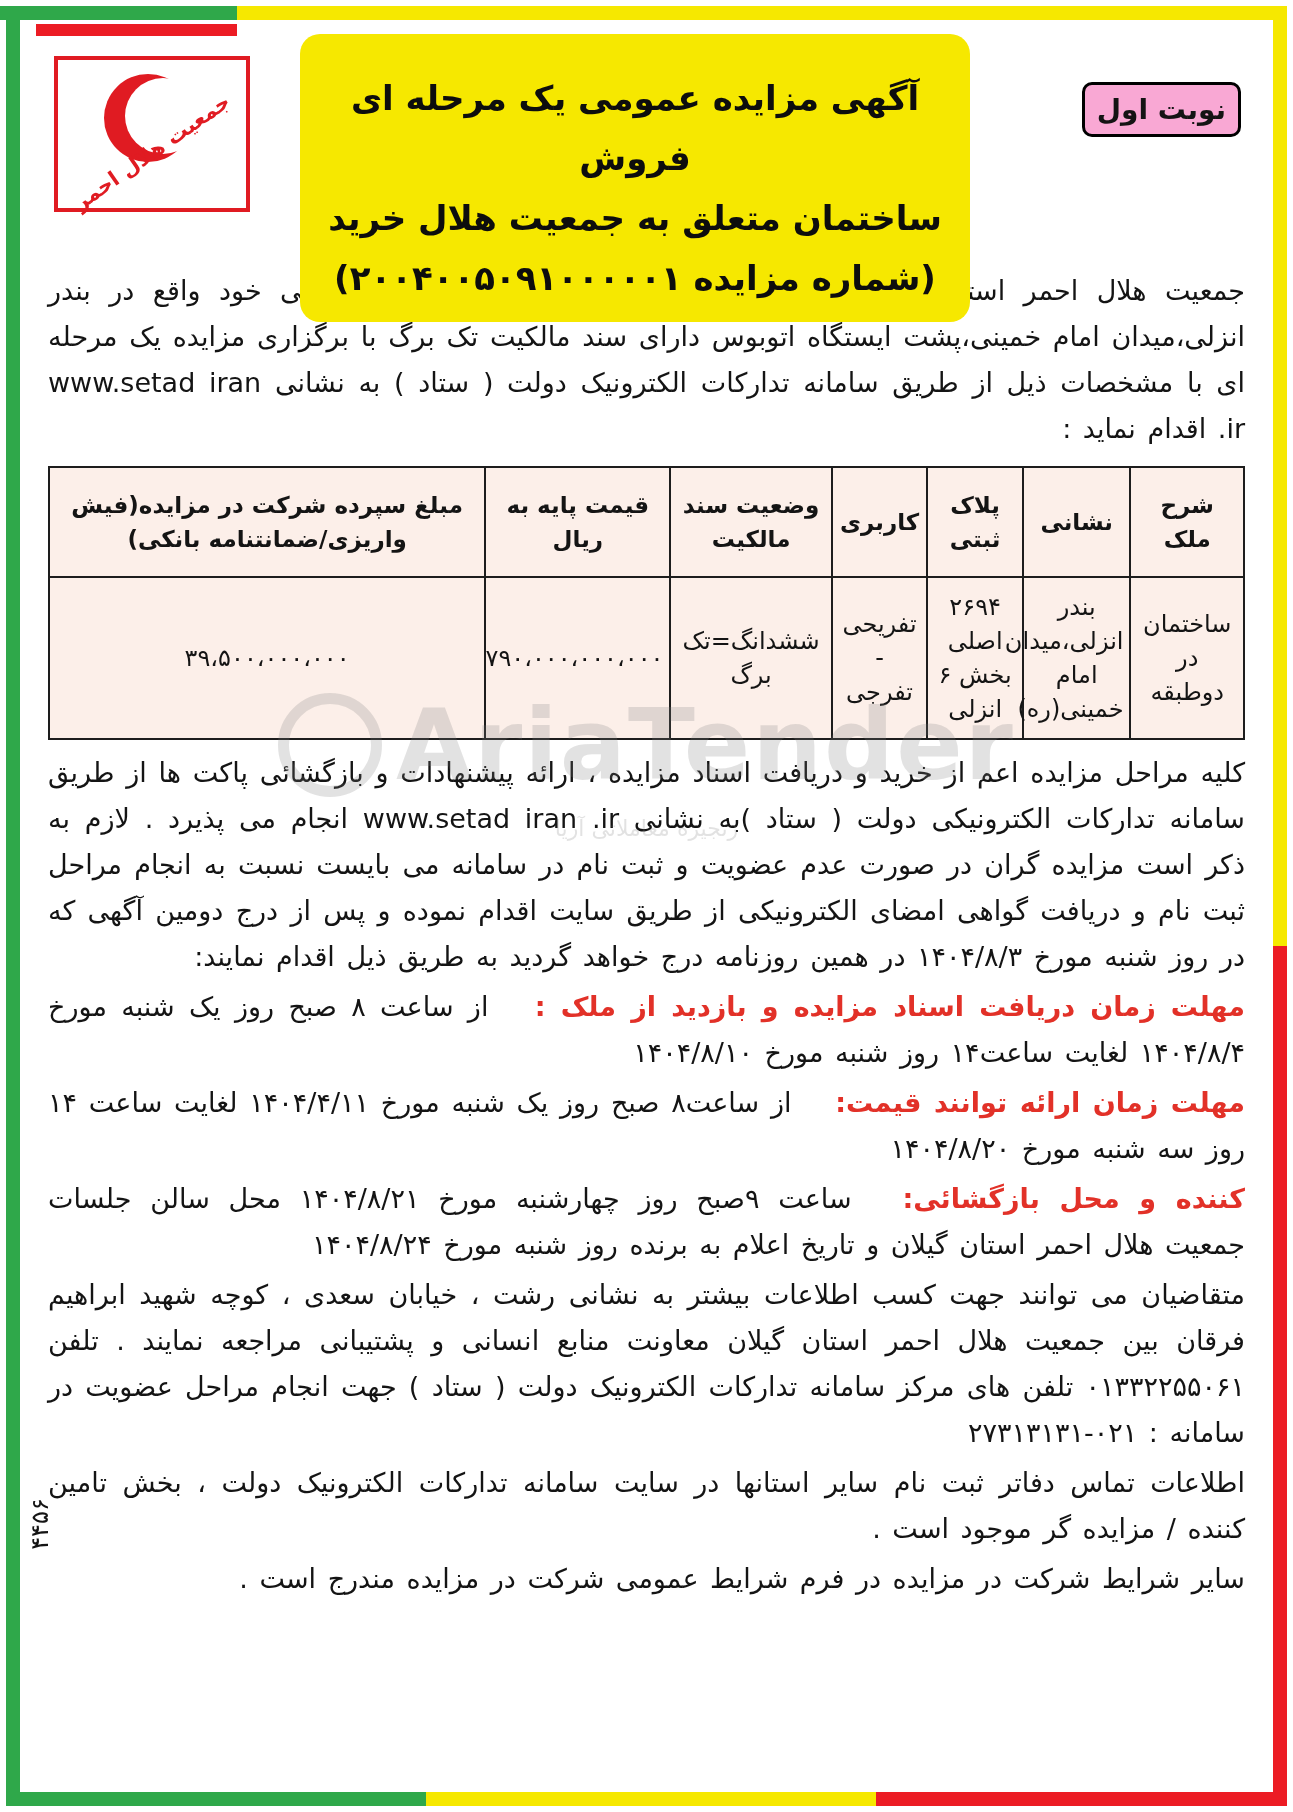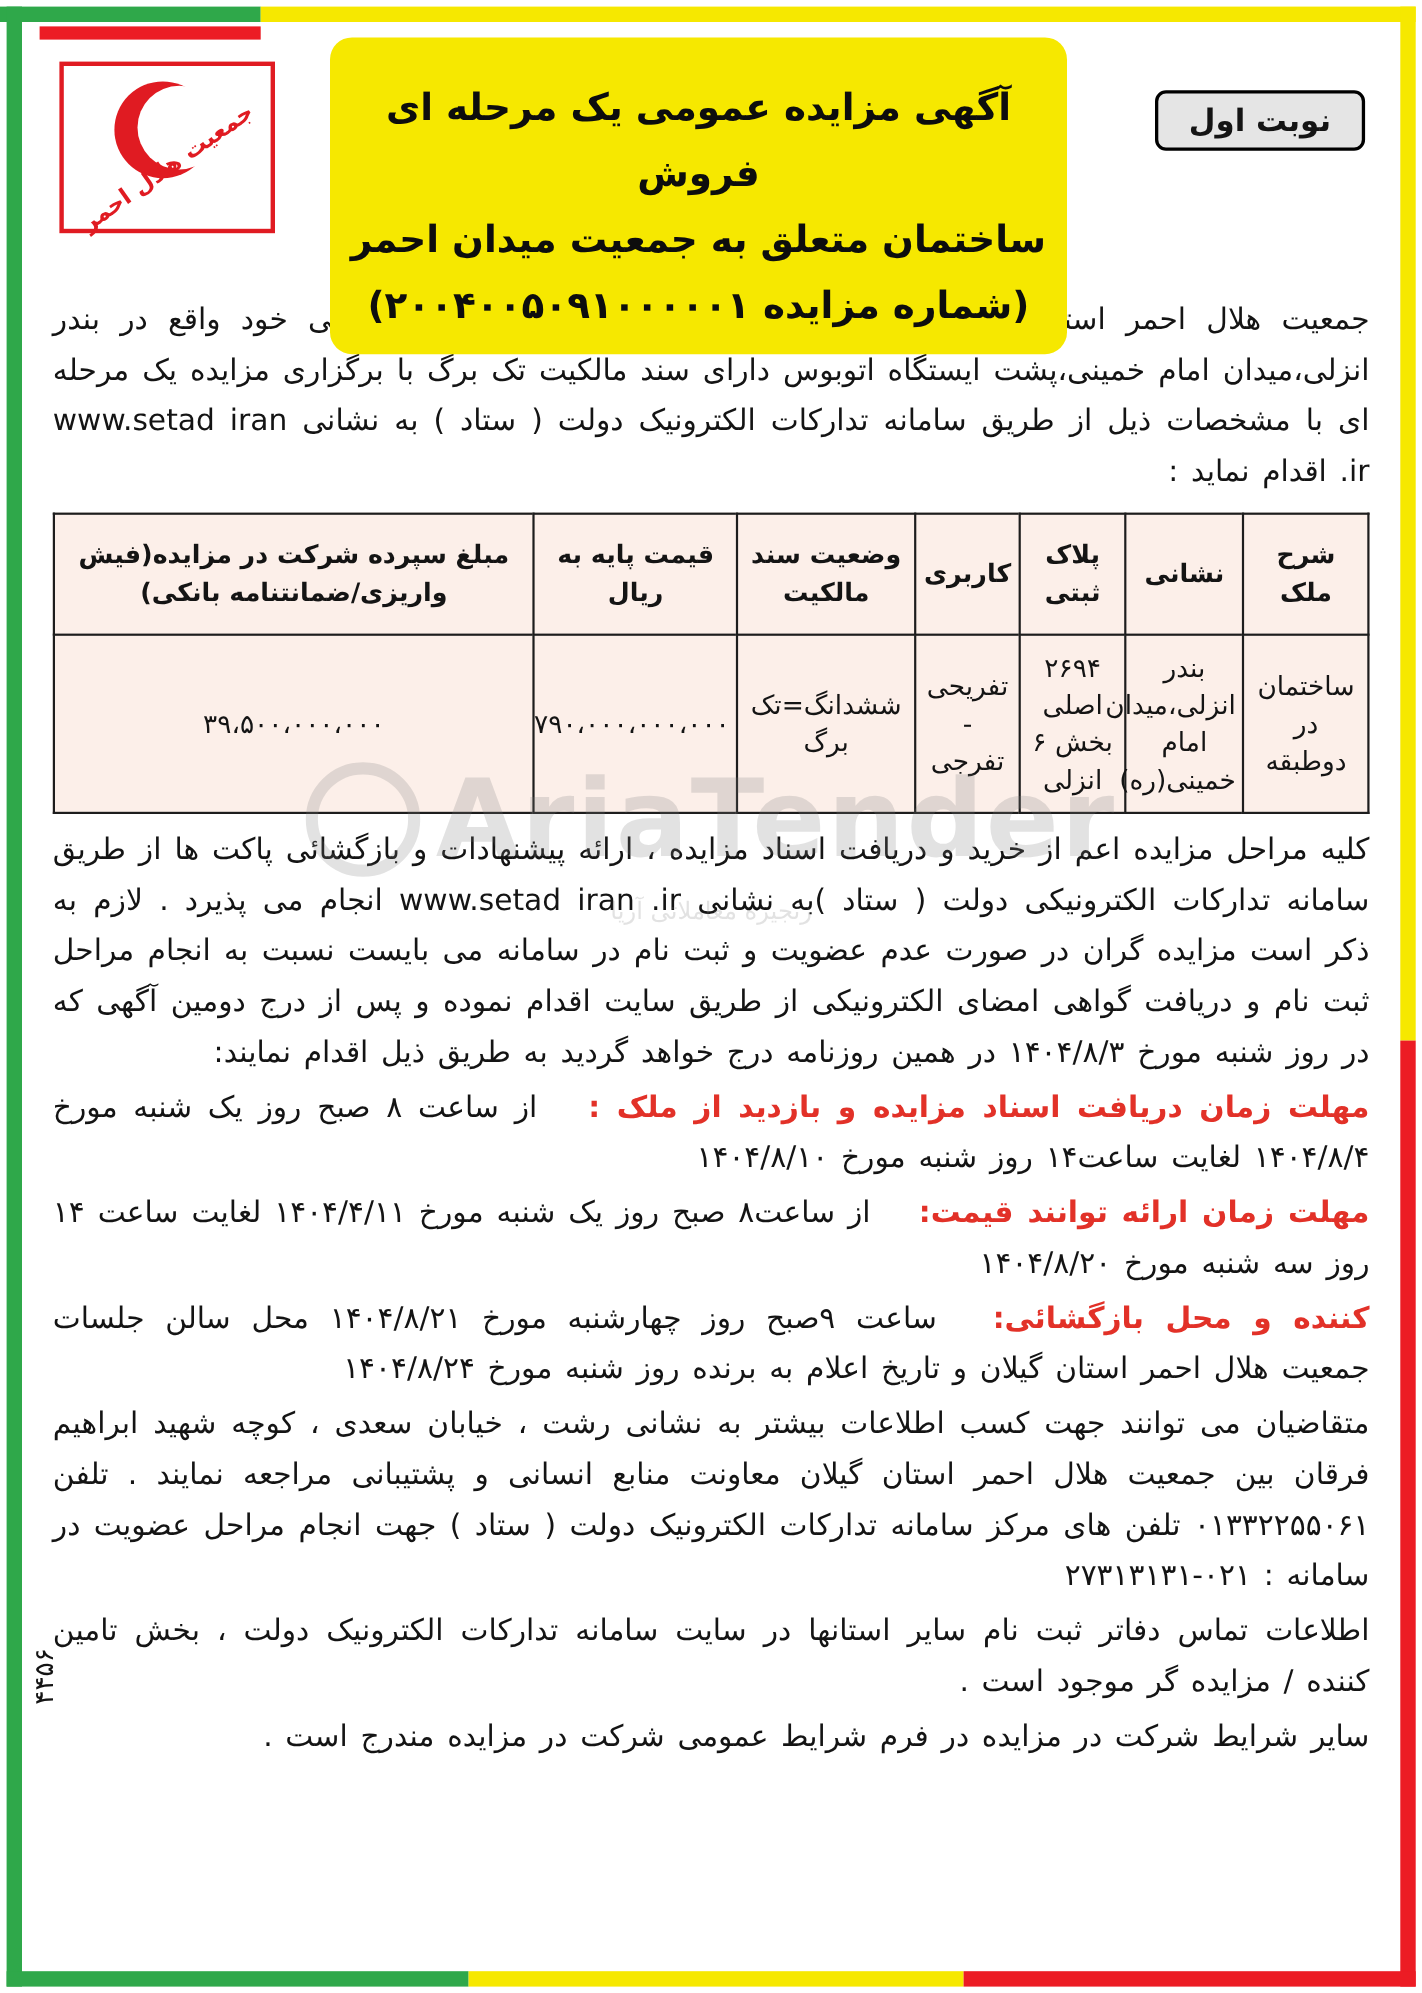--- a/index.html
+++ b/index.html
@@ -27,21 +27,21 @@
   .crescent{position:absolute;left:46px;top:14px;width:88px;height:88px;border-radius:50%;background:#e01b22;}
   .crescent::after{content:"";position:absolute;left:21px;top:4px;width:76px;height:76px;border-radius:50%;background:#fff;}
   .logo-script{position:absolute;left:50%;top:62%;transform:translate(-50%,-50%) rotate(-35deg);
     color:#e01b22;font-weight:bold;font-size:21px;white-space:nowrap;}
 
   .title-box{position:absolute;left:252px;top:0;width:642px;background:#f6e800;border-radius:20px;
     padding:34px 14px 14px;text-align:center;}
   .title-line{font-weight:bold;font-size:34px;line-height:60px;color:#0d0d0d;}
 
   .badge{position:absolute;right:4px;top:48px;border:3px solid #000;border-radius:10px;
-    padding:8px 28px;font-weight:bold;font-size:28px;background:#e5e5e5;}
+    padding:8px 12px;font-weight:bold;font-size:28px;background:#f9a8d4;}
 
   .para{font-size:27px;line-height:46px;text-align:justify;margin:0 0 4px;word-spacing:3px;}
   .intro{margin-top:16px;}
   .red-head{color:#e23128;font-weight:bold;margin-left:32px;}
 
   table.prop{width:100%;border-collapse:collapse;margin:14px 0 10px;background:#fcefe9;table-layout:fixed;}
   table.prop th,table.prop td{border:2px solid #1d1d1d;text-align:center;vertical-align:middle;padding:6px 6px;}
   table.prop th{font-weight:bold;font-size:23px;line-height:34px;height:96px;}
   table.prop td{font-size:24px;line-height:34px;height:148px;}
   .c1{width:9.5%;}.c2{width:9%;}.c3{width:8%;}.c4{width:8%;}.c5{width:13.5%;}.c6{width:15.5%;}.c7{width:36.5%;}
@@ -70,21 +70,21 @@
 
 <div class="content">
 
   <div class="header">
     <div class="logo-box">
       <div class="crescent"></div>
       <div class="logo-script">جمعیت هلال احمر</div>
     </div>
     <div class="title-box">
       <div class="title-line">آگهی مزایده عمومی یک مرحله ای  فروش</div>
-      <div class="title-line">ساختمان متعلق به جمعیت میدان احمر</div>
+      <div class="title-line">ساختمان متعلق به جمعیت هلال خرید</div>
       <div class="title-line">(شماره مزایده ۲۰۰۴۰۰۵۰۹۱۰۰۰۰۰۱)</div>
     </div>
     <div class="badge">نوبت اول</div>
   </div>
 
   <p class="para intro">جمعیت هلال احمر استان گیلان در نظر دارد نسبت به فروش ساختمان ملکی خود واقع در بندر انزلی،میدان امام خمینی،پشت ایستگاه اتوبوس دارای سند مالکیت تک برگ با برگزاری مزایده یک مرحله ای با مشخصات ذیل از طریق سامانه تدارکات الکترونیک دولت ( ستاد ) به نشانی www.setad iran .ir اقدام نماید :</p>
 
   <table class="prop">
     <colgroup>
       <col class="c1">

